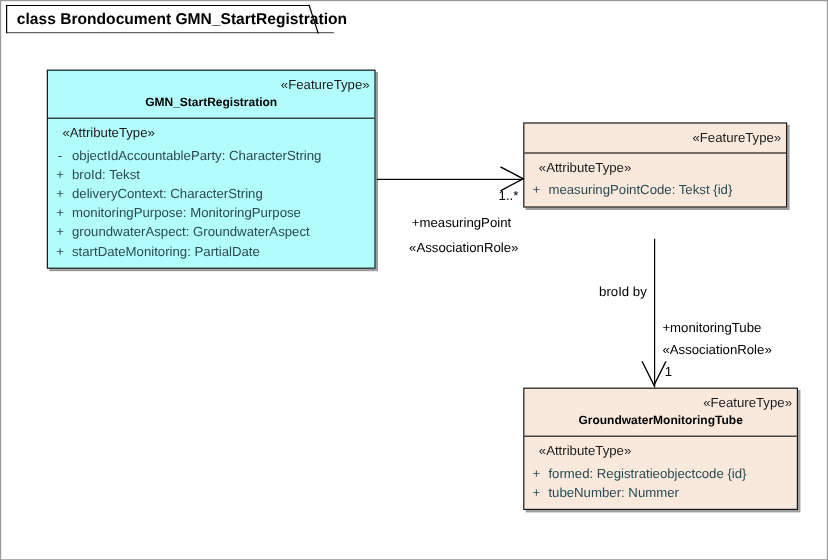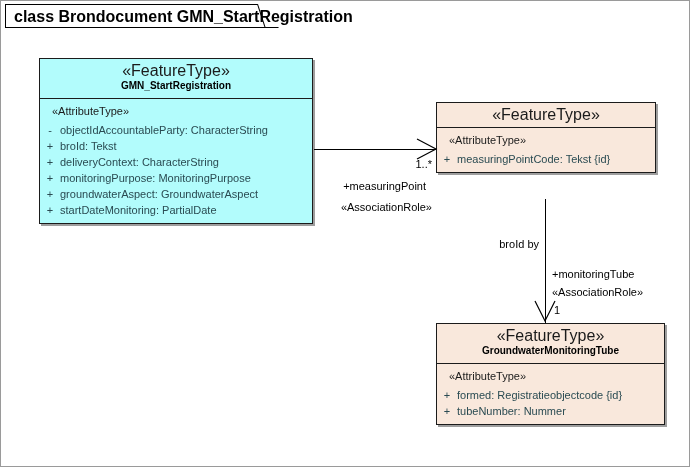--- a/index.html
+++ b/index.html
@@ -53,21 +53,21 @@
     width: 1px;
     height: 38px;
     background: #000000;
     transform: rotate(-18deg);
     transform-origin: top left;
   }
   .frame-tab .tab-label {
     position: absolute;
     left: 9px;
     top: 4px;
-    font-size: 16px;
+    font-size: 13px;
     font-weight: bold;
     color: #000000;
     white-space: nowrap;
   }
 
   
   .uml-class {
     position: absolute;
     box-sizing: border-box;
     border: 1px solid #1b1b1b;
@@ -75,23 +75,24 @@
   }
   .uml-class.cyan { background: #b2fcfc; }
   .uml-class.peach { background: #f9e8dc; }
 
   .class-header {
     text-align: center;
     padding: 5px 4px 5px 4px;
     border-bottom: 1px solid #1b1b1b;
   }
   .stereotype {
-    font-size: 16px;
+    font-size: 11px;
     color: #1b1b1b;
     line-height: 14px;
+    text-align: right;
   }
   .class-name {
     font-size: 10px;
     font-weight: bold;
     color: #000000;
     line-height: 15px;
   }
   .class-body {
     padding: 5px 0 5px 0;
   }

